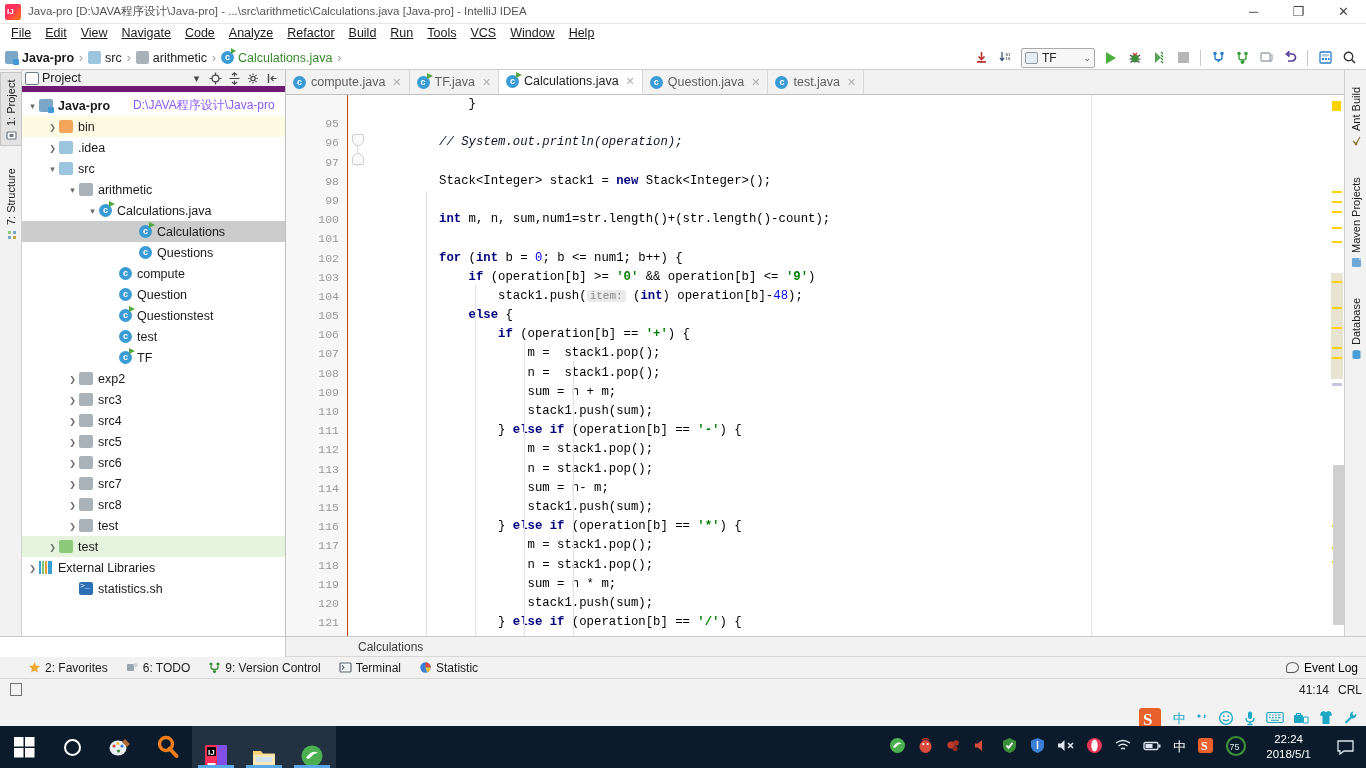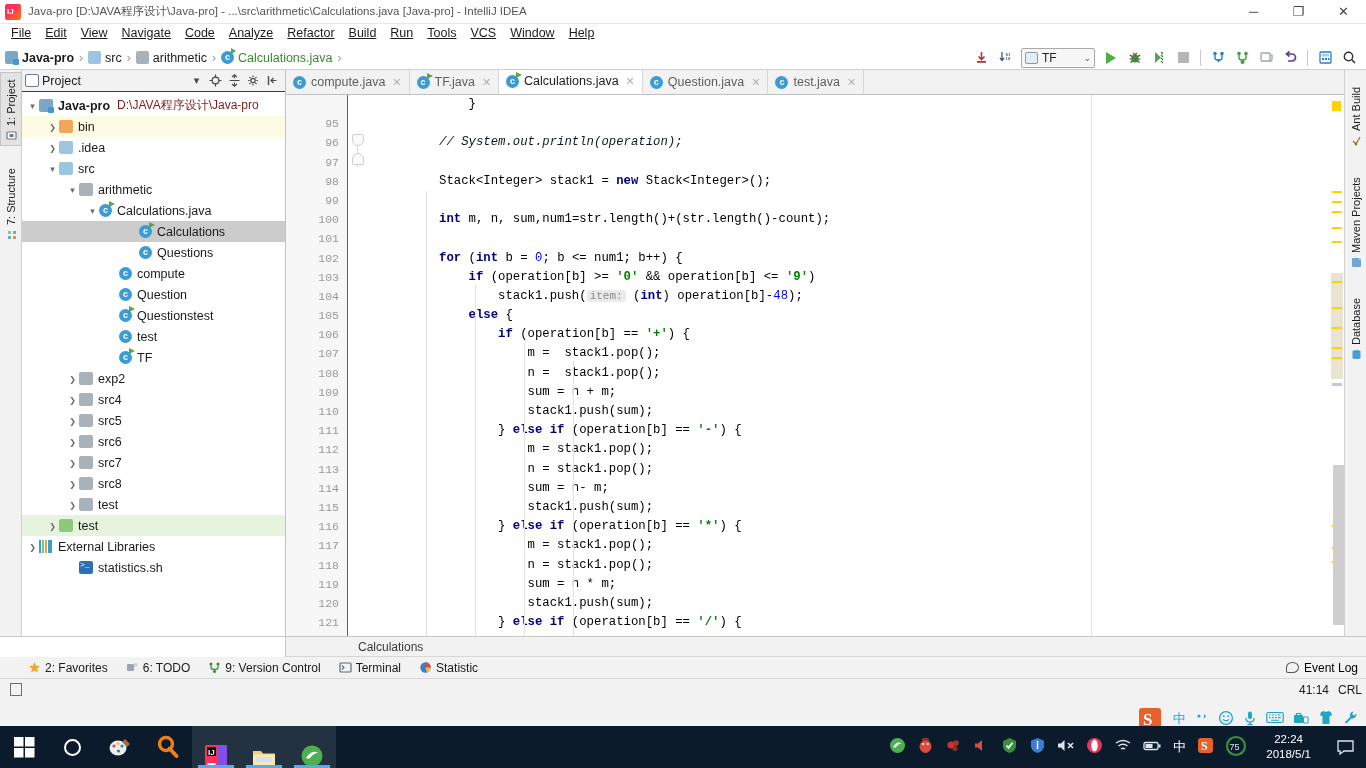--- a/index.html
+++ b/index.html
@@ -105,39 +105,39 @@
     white-space: nowrap;
   }
   .vtab.active { background: #e3e3e3; border: 1px solid #c6c6c6; }
   .vtab .vic { width: 11px; height: 11px; flex: none; }
 
   
   .projpanel { width: 264px; background: #fff; display: flex; flex-direction: column; flex: none;
                border-right: 1px solid #c0c0c0; }
   .projhead {
     height: 22px; background: #f2f2f2; display: flex; align-items: center;
-    padding: 0 3px; gap: 3px; border-bottom: 1px solid #701a75;
+    padding: 0 3px; gap: 3px; border-bottom: 6px solid #701a75;
   }
   .projhead .ph-icon { width: 14px; height: 13px; border: 1.5px solid #6d7a85; border-radius: 2px; background: #fff; flex:none;}
   .projhead .ph-title { font-size: 12.5px; color: #1b1b1b; }
   .projhead .ph-tools { margin-left: auto; display: flex; align-items: center; gap: 4px; padding-right: 2px; }
   .ph-btn { width: 15px; height: 15px; display:flex; align-items:center; justify-content:center; color:#4a4a4a; font-size:11px;}
 
   .tree { flex: 1; overflow: hidden; padding-top: 3px; background: #fff; font-size: 12.5px; }
   .trow { height: 21px; display: flex; align-items: center; white-space: nowrap; padding-right: 4px; }
   .trow.sel { background: #cccccc; }
   .trow.greenrow { background: #e6f4df; }
   .trow.yellowrow { background: #fdfbe3; }
   .arrow { width: 13px; text-align: center; color: #6b6b6b; font-size: 9px; flex: none; }
   .arrow.down::before { content: "\25BE"; }
   .arrow.right::before { content: "\276F"; font-size: 8px; }
   .tico { width: 14px; height: 13px; margin-right: 5px; flex: none; }
   .tlabel { color: #1b1b1b; }
   .tlabel.bold { font-weight: bold; }
-  .tpath { color: #7f1d1d; margin-left: 7px; font-size: 12px; }
+  .tpath { color: #8b5cf6; margin-left: 23px; font-size: 12px; }
   .f-blue { background:#9cc6e0; border-radius:2px;}
   .f-orange { background:#f3a65a; border-radius:2px;}
   .f-green { background:#8dc97a; border-radius:2px;}
   .f-gray { background:#a8b2b8; border-radius:2px;}
   .f-mod { background:#7aa7c7; border-radius:2px; position:relative;}
   .f-mod::after{content:"";position:absolute;right:-1px;bottom:-1px;width:6px;height:6px;background:#3f9ad6;border-radius:1px;}
   .cls {
     border-radius:50%; background:#3a9bd5; color:#fff; font-size:9px; font-weight:bold;
     line-height:13px; text-align:center; position:relative; width:13px; height:13px;
   }
@@ -522,20 +522,26 @@
             <span style="display:inline-block;width:84px;flex:none;"></span>
             <span class="arrow"></span>
             <span class="tico cls run">c</span>
             <span class="tlabel">TF</span>
           </div>
           <div class="trow">
             <span style="display:inline-block;width:44px;flex:none;"></span>
             <span class="arrow right"></span>
             <span class="tico f-gray"></span>
             <span class="tlabel">exp2</span>
+          </div>
+          <div class="trow">
+            <span style="display:inline-block;width:44px;flex:none;"></span>
+            <span class="arrow right"></span>
+            <span class="tico f-gray"></span>
+            <span class="tlabel">src3</span>
           </div>
           <div class="trow">
             <span style="display:inline-block;width:44px;flex:none;"></span>
             <span class="arrow right"></span>
             <span class="tico f-gray"></span>
             <span class="tlabel">src4</span>
           </div>
           <div class="trow">
             <span style="display:inline-block;width:44px;flex:none;"></span>
             <span class="arrow right"></span>

